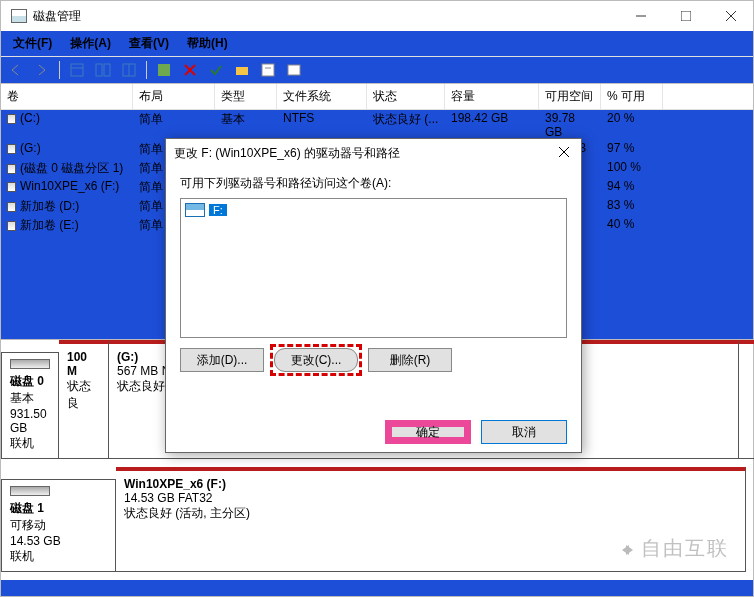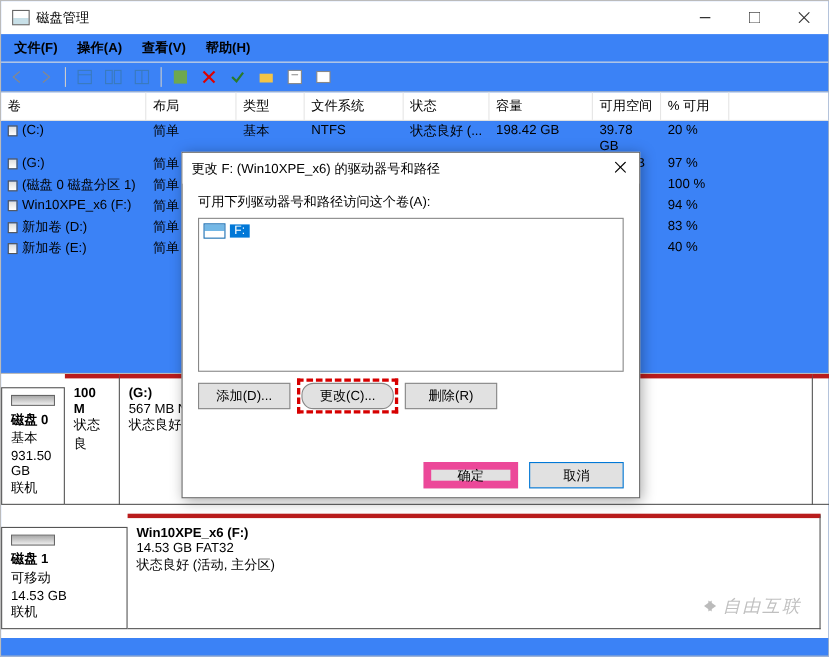--- a/index.html
+++ b/index.html
@@ -1,17 +1,17 @@
 <!DOCTYPE html>
 <html><head>
 <meta charset="utf-8">
 <style>
   * { box-sizing: border-box; font-family: "Microsoft YaHei", "Segoe UI", Tahoma, sans-serif; }
   body { margin: 0; background: #fff; width: 754px; height: 597px; overflow: hidden; position: relative; font-size: 12px; color: #000; }
-  .window { position: absolute; inset: 0; border: 1px solid #bbb; display: flex; flex-direction: column; background: #3b82f6; }
+  .window { position: absolute; inset: 0; border: 1px solid #bbb; display: flex; flex-direction: column; background: #1d4ed8; }
 
   .titlebar { height: 30px; display: flex; align-items: center; background: #fff; padding-left: 4px; }
   .titlebar .icon { width: 16px; height: 14px; border: 1px solid #666; margin: 0 6px; display:inline-block; background:linear-gradient(to bottom,#fff 50%,#c8e0e8 50%); }
   .title-text { flex: 1; font-size: 12px; color: #000; }
   .winbtns { display: flex; }
   .winbtn { width: 45px; height: 26px; display: flex; align-items: center; justify-content: center; color: #333; }
   .winbtn svg { stroke: #333; stroke-width: 1; fill:none; }
 
   .menubar { display: flex; gap: 14px; padding: 2px 10px; font-size: 12px; font-weight: bold; }
   .menubar span { padding: 2px 2px; }
@@ -52,21 +52,21 @@
   .dv-icon{width:20px;height:14px;border:1px solid #1a6fb3;background:linear-gradient(to bottom,#74b8e6 50%,#fff 50%);}
   .dv-label{background:#0178d7;color:#fff;padding:0 4px;font-size:11px;}
   .dlg-btn-row{display:flex; gap:10px; margin-top:10px;}
   .btn{ min-width:84px; height:24px; border:1px solid #888; background:#e1e1e1; display:inline-flex; align-items:center; justify-content:center; padding:0 10px; font-size:12px;}
   .btn-primary-hl{ position:relative;border-radius:11px; }
   .hl-ring{ position:absolute; left:-5px; top:-5px; right:-5px; bottom:-5px; border:3px dashed #d60000; pointer-events:none;}
   .dlg-footer{display:flex; justify-content:flex-end; gap:10px; padding:8px 14px;}
   .okbtn{min-width:86px;height:24px;border:7px solid #ec4899;background:#e1e1e1;display:inline-flex;align-items:center;justify-content:center;}
   .okbtn.blue{border:1px solid #0078d7;}
 
-  .watermark{position:absolute; right:25px; bottom:35px; color:#c0c0c0; font-size:16px; font-style:italic; pointer-events:none; letter-spacing:2px;}
+  .watermark{position:absolute; right:25px; bottom:35px; color:#c0c0c0; font-size:20px; pointer-events:none; letter-spacing:2px;}
   .chev{width:0;height:0;border-style:solid;border-width:5px 7px 5px 0;border-color:transparent #bbb transparent transparent;display:inline-block;}
   .chev.r{transform:scaleX(-1);}
 </style>
 </head>
 <body>
 
 <div class="window">
 
   <div class="titlebar">
     <span class="icon"></span>

